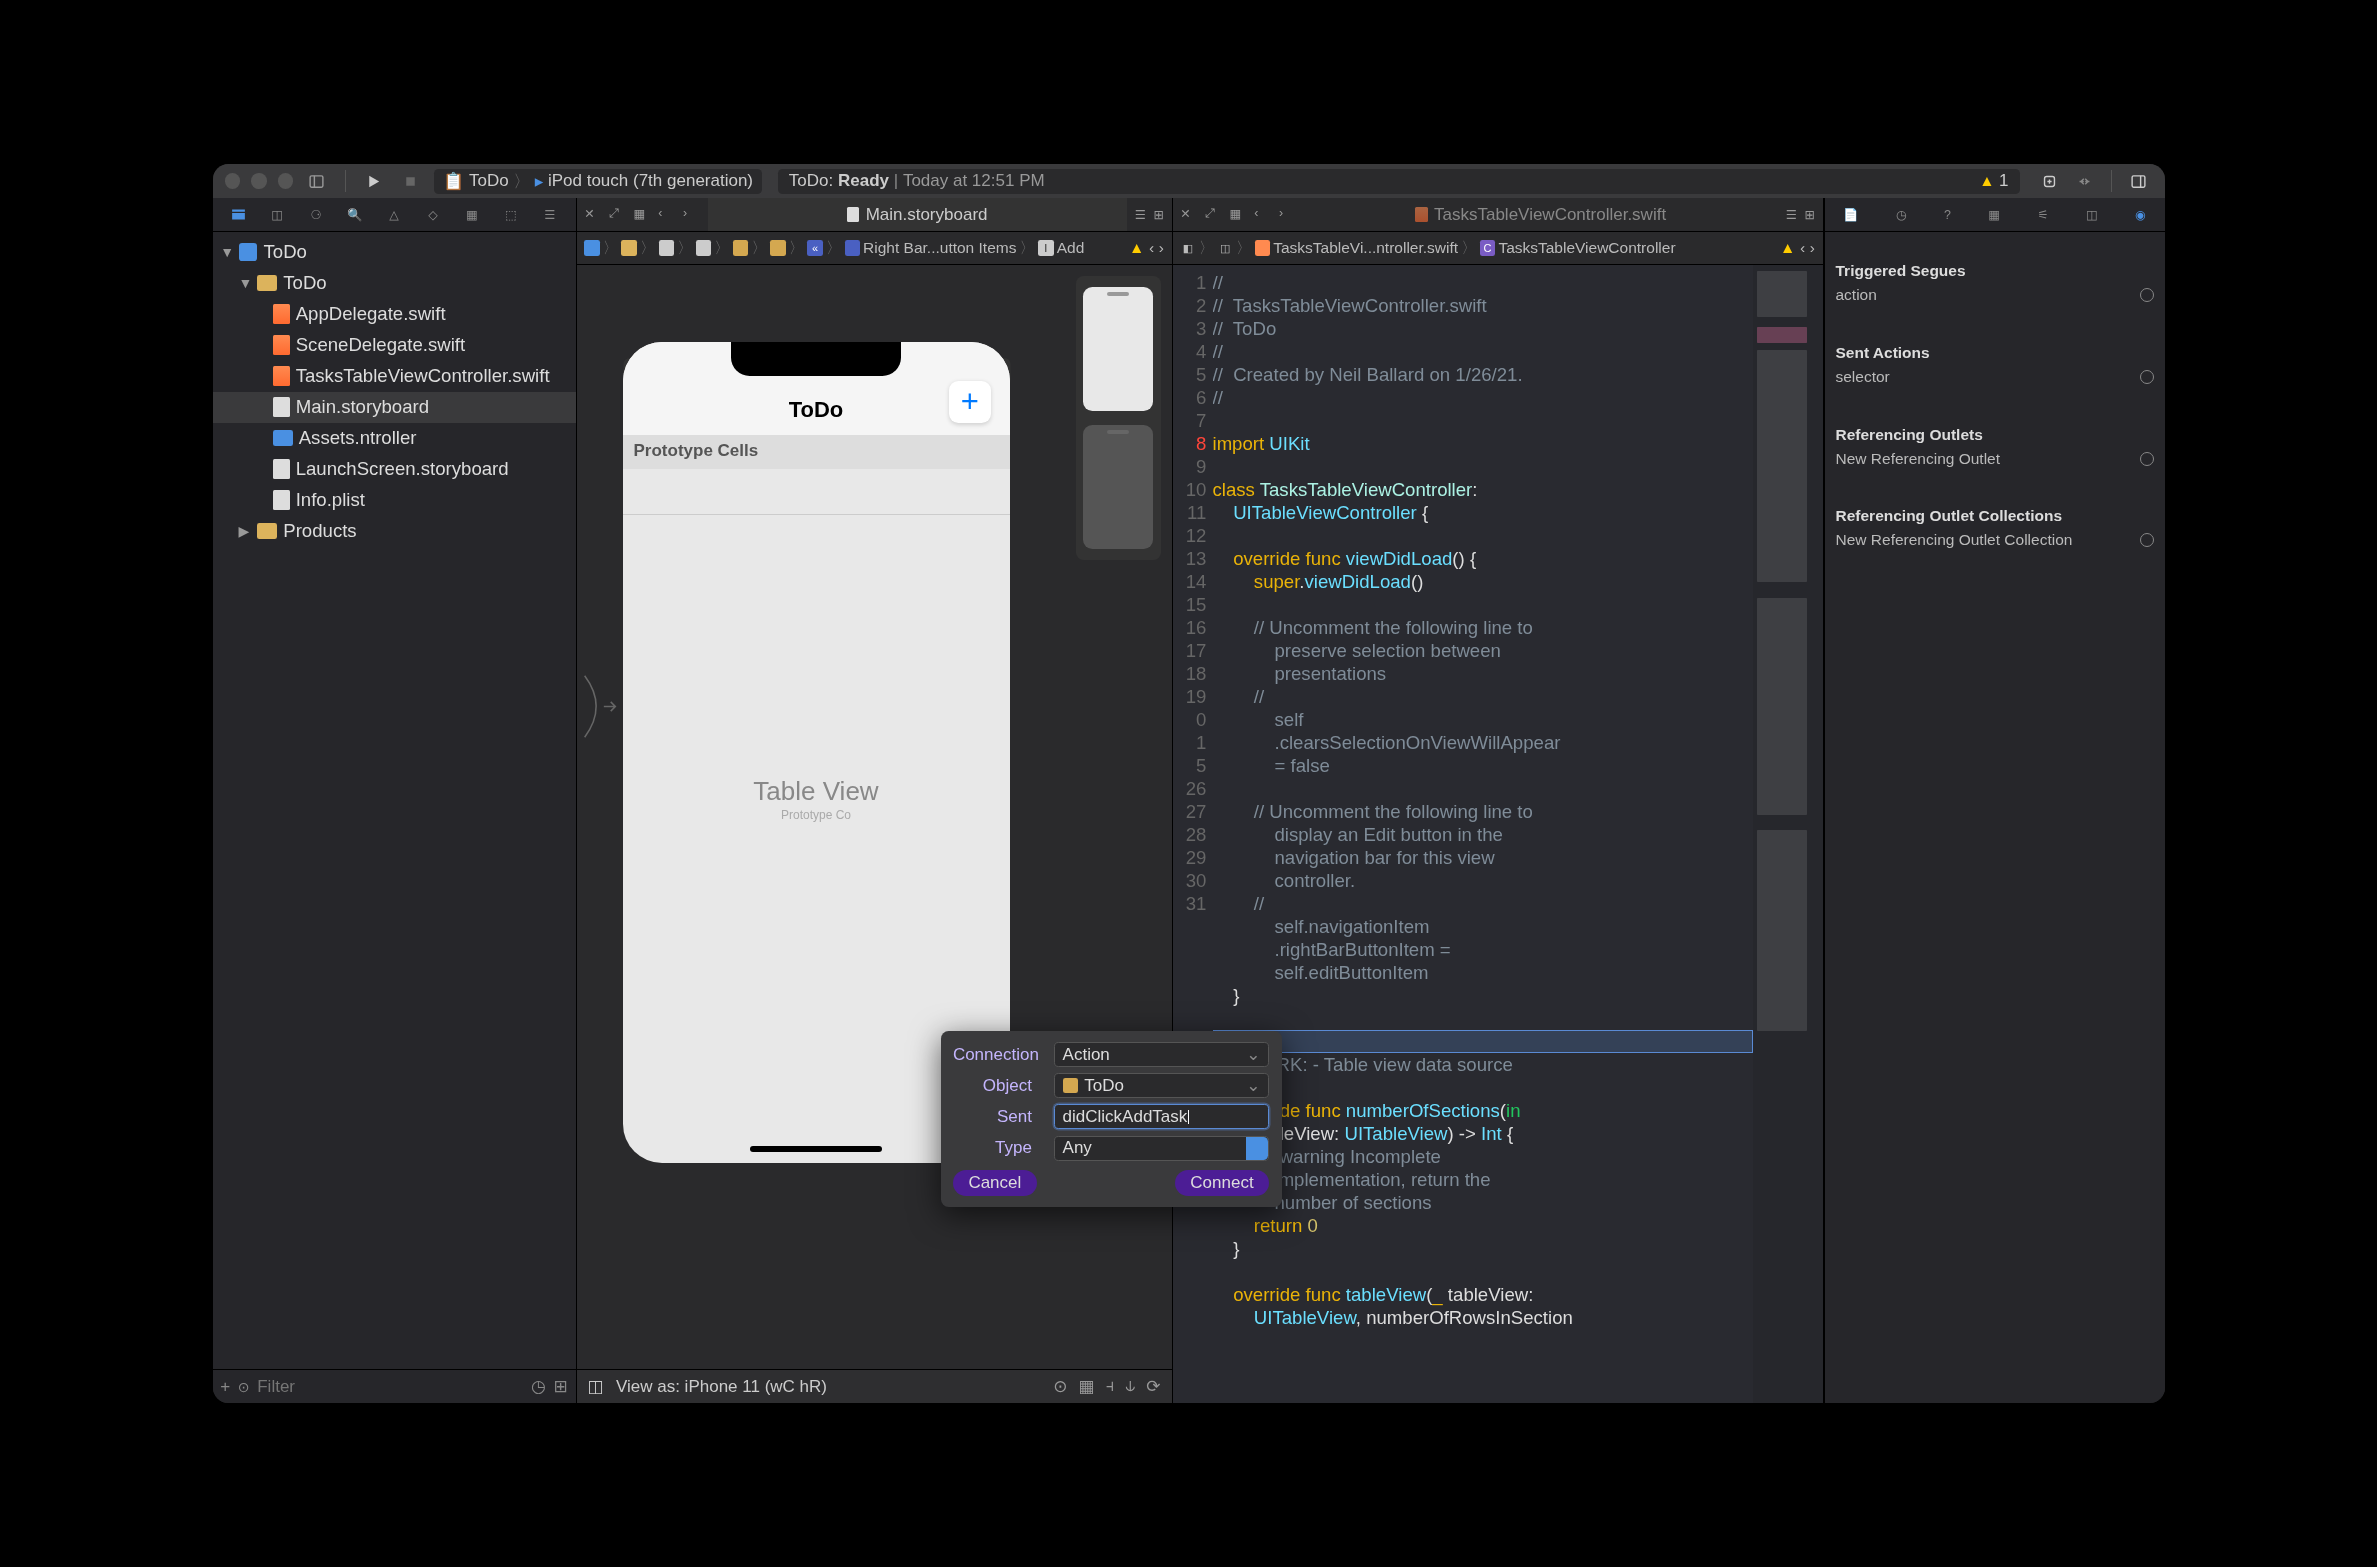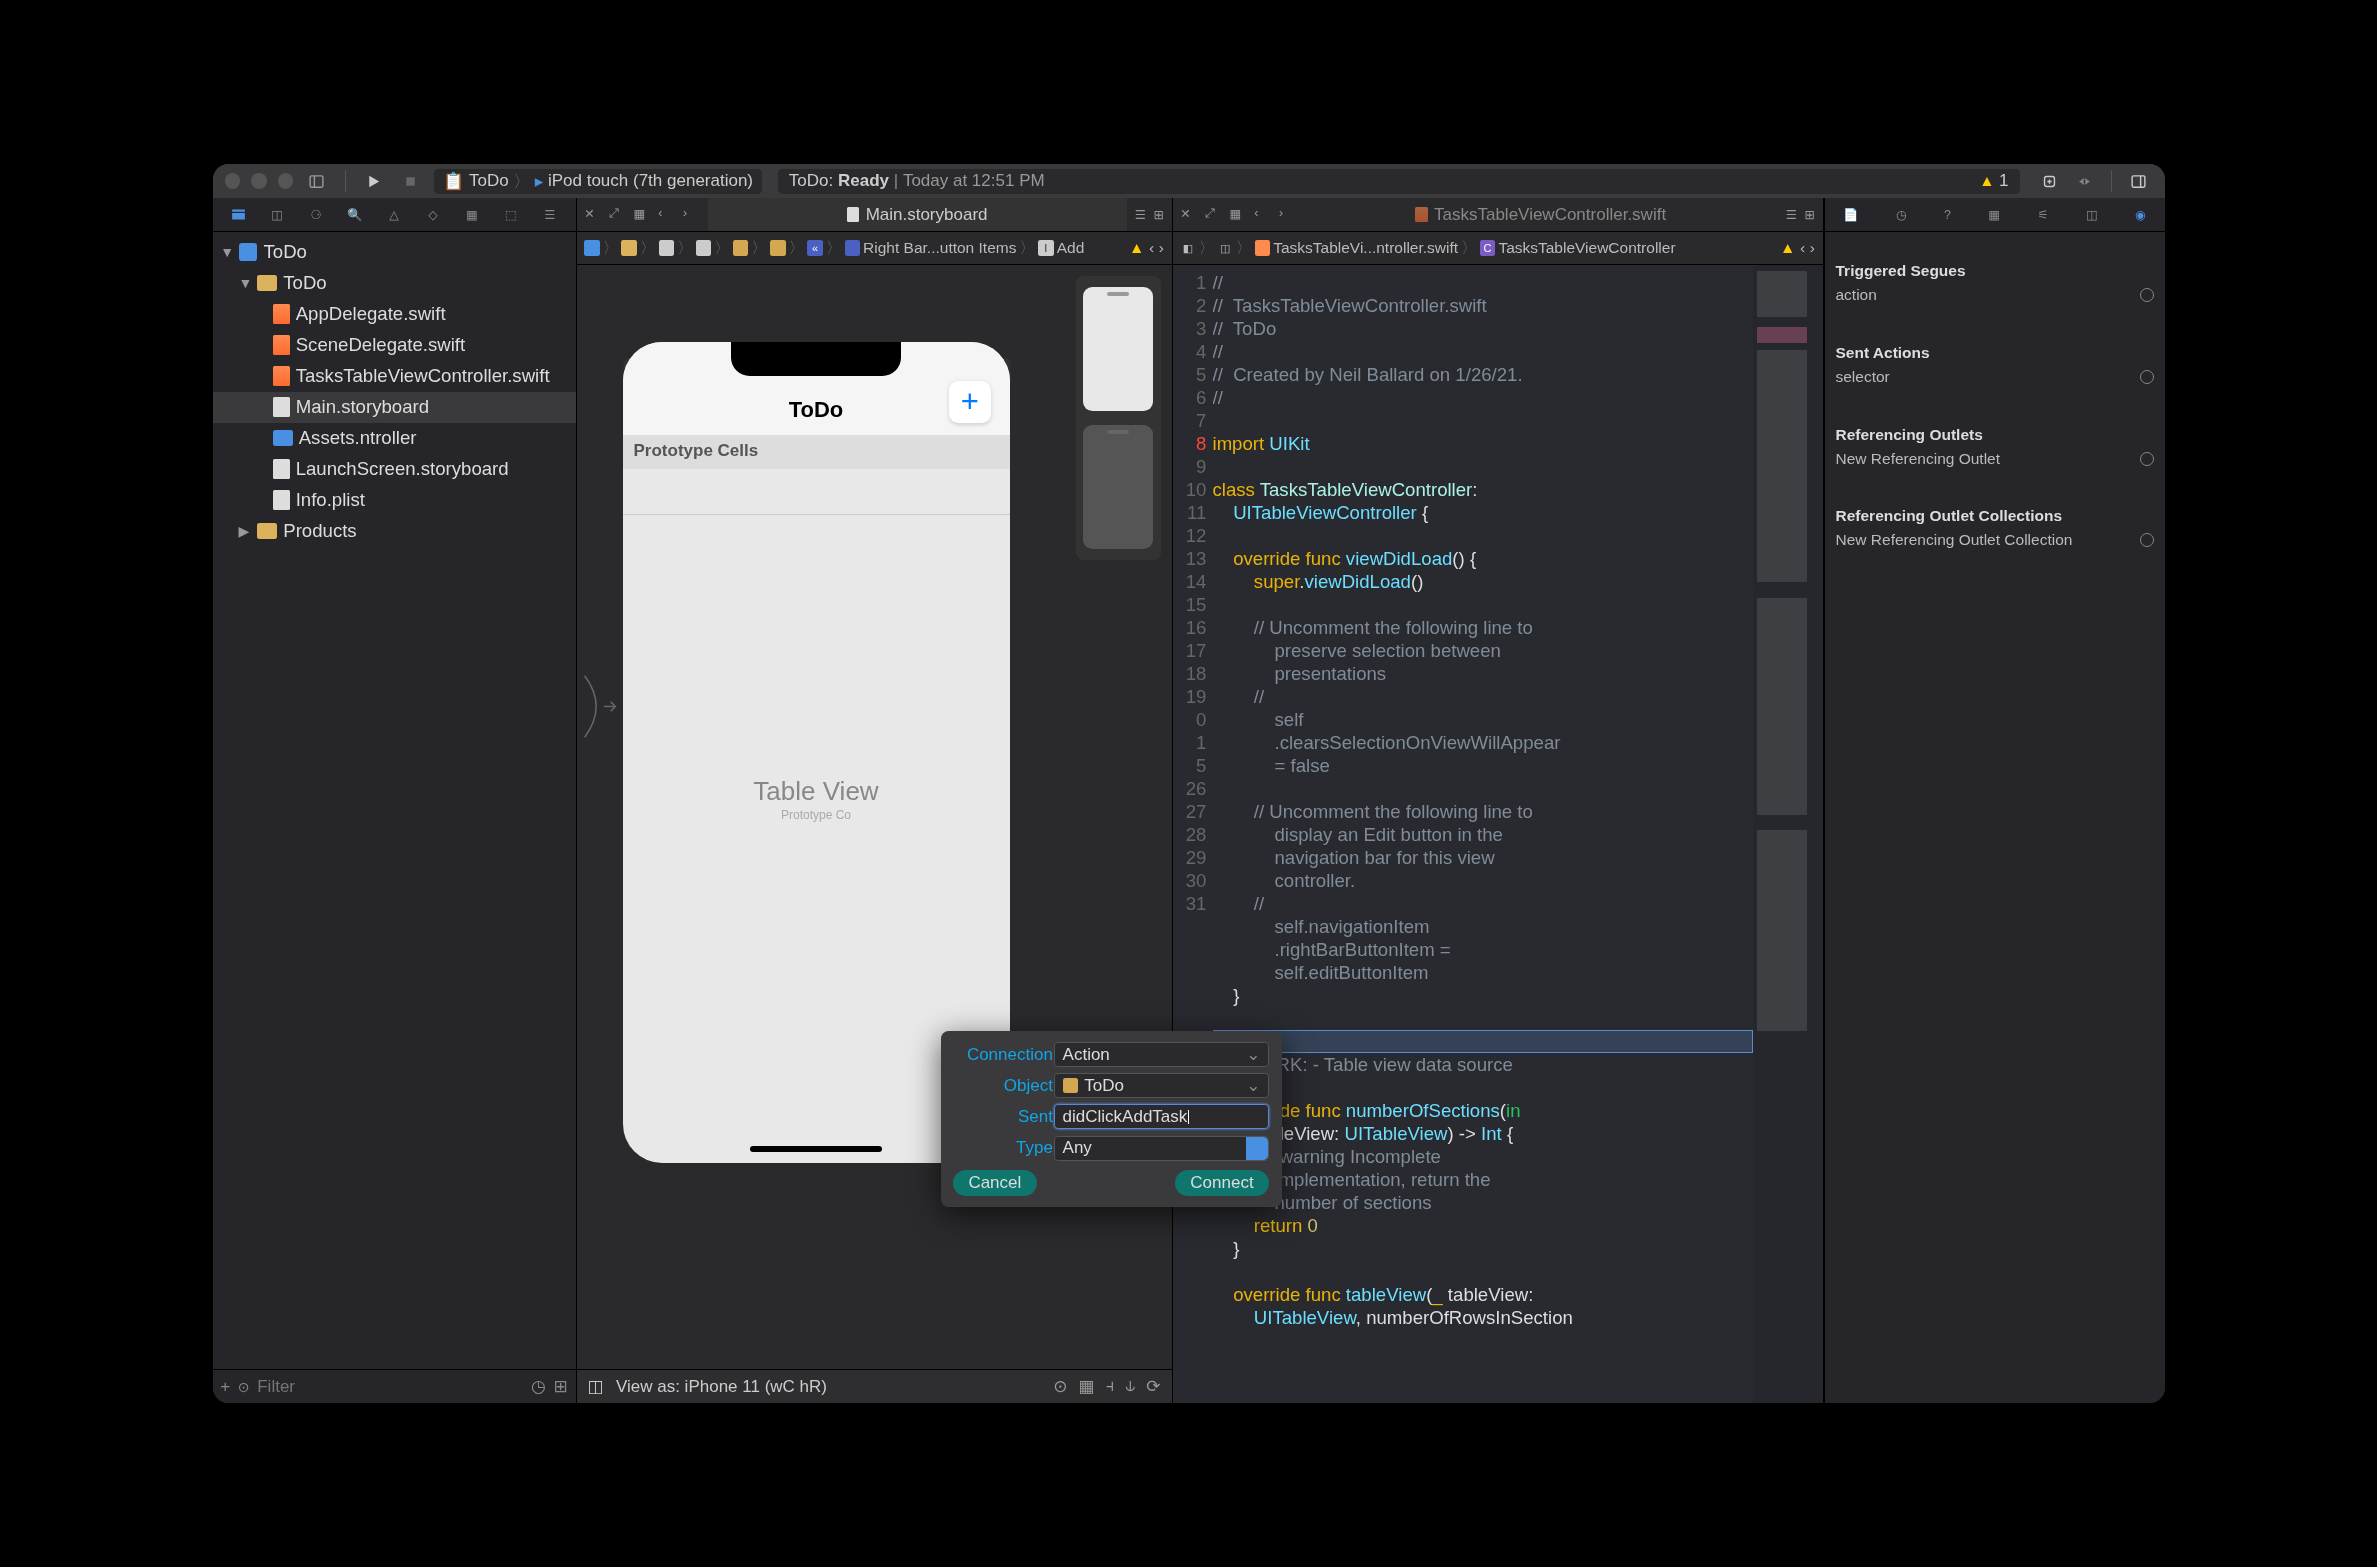--- a/index.html
+++ b/index.html
@@ -89,28 +89,28 @@
 .insp-tabs { height: 34px; display: flex; align-items: center; justify-content: space-around; border-bottom: 0.8px solid #000; color: #888; }
 .insp-tabs .active { color: #4a90e2; }
 .insp-section { padding: 6.2px 11px; color: #ddd; font-size: 15.5px; }
 .insp-section h4 { font-size: 15.5px; font-weight: 600; margin-bottom: 3.1px; margin-top: 24px; }
 .insp-row { display: flex; align-items: center; justify-content: space-between; padding: 3.1px 0; font-size: 15.5px; color: #bbb; }
 .conn-dot { width: 14px; height: 14px; border: 1.5px solid #888; border-radius: 50%; }
 
 .popover { position: absolute; left: 728px; top: 867px; width: 341px; background: #3a3a3c; border-radius: 7.7px; padding: 11px 12.4px; box-shadow: 0 7.7px 31px rgba(0,0,0,0.6); z-index: 100; }
 .popover::after { content: ""; position: absolute; right: -11px; top: 85px; border: 11px solid transparent; border-left-color: #3a3a3c; }
 .pop-row { display: flex; align-items: center; margin-bottom: 6.2px; }
-.pop-label { width: 101px; text-align: right; padding-right: 1px; color: #0ea5e9; font-size: 17px; }
+.pop-label { width: 101px; text-align: right; padding-right: 22px; color: #c4b5fd; font-size: 17px; }
 .pop-field { flex: 1; background: #2a2a2c; border: 0.8px solid #555; border-radius: 4.6px; height: 25px; display: flex; align-items: center; padding: 0 7.7px; color: #ddd; font-size: 17px; }
 .pop-field.select::after { content: "⌄"; margin-left: auto; color: #888; }
 .pop-field.input { border-color: #5a8ad4; box-shadow: 0 0 0 1.5px rgba(90,138,212,0.4); }
 .pop-field.type-sel { position: relative; }
 .pop-field.type-sel::after { content: ""; position: absolute; right: 0; top: 0; bottom: 0; width: 22px; background: #4a90e2; border-radius: 0 4.6px 4.6px 0; }
 .pop-buttons { display: flex; justify-content: space-between; margin-top: 9.3px; }
-.pop-btn { background: #0f766e; color: #ddd; border: none; border-radius: 13px; padding: 3.1px 15.5px; font-size: 17px; }
+.pop-btn { background: #4c1d95; color: #ddd; border: none; border-radius: 13px; padding: 3.1px 15.5px; font-size: 17px; }
 
 .ic { display: inline-block; }
 </style>
 </head>
 <body>
 
 <div class="window">
 
   <div class="titlebar">
     <div class="traffic">

